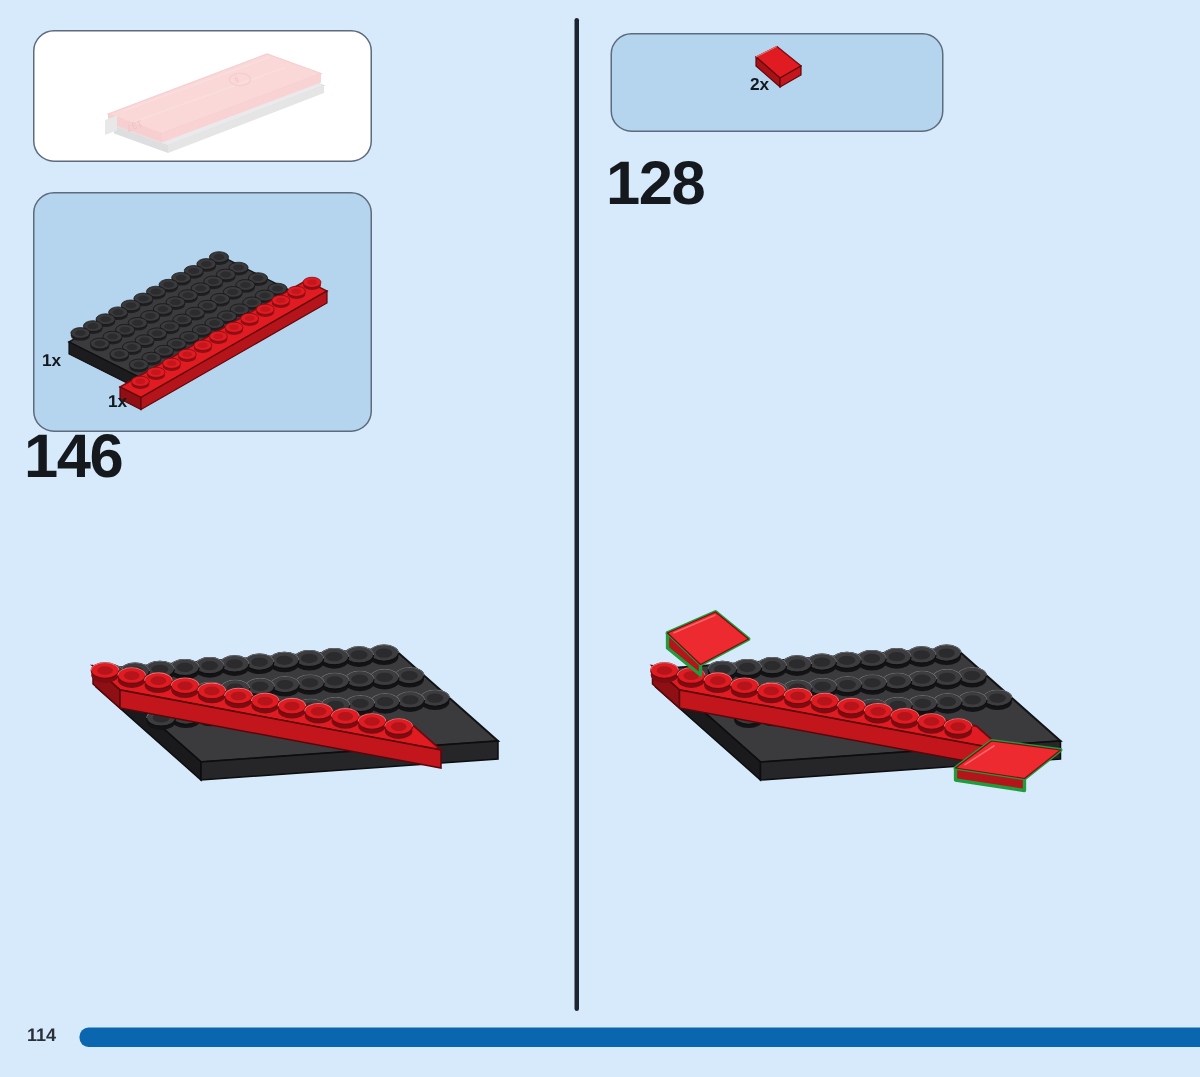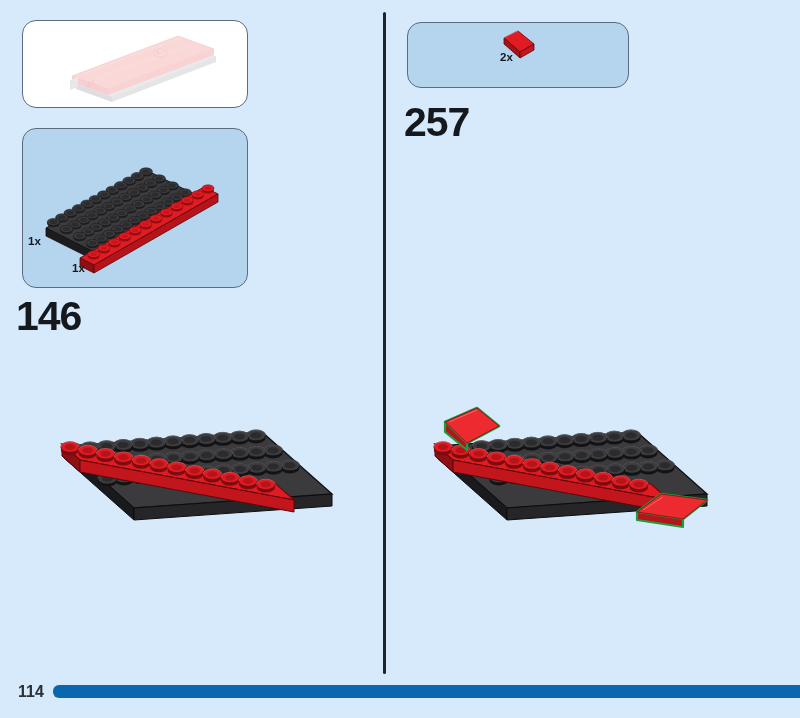--- a/index.html
+++ b/index.html
@@ -75,21 +75,21 @@
   
   .step-number {
     position: absolute;
     font-family: "Liberation Sans", sans-serif;
     font-weight: bold;
     font-size: 41px;
     letter-spacing: -1px;
     color: #15181d;
     line-height: 1;
   }
-  #step-num-146 { left: 16px; top: 296px; }
+  #step-num-146 { left: 16px; top: 284px; }
   #step-num-147 { left: 404px; top: 102px; }
 
   
   .qty {
     position: absolute;
     font-family: "Liberation Sans", sans-serif;
     font-weight: bold;
     font-size: 11.5px;
     color: #15181d;
     line-height: 1;
@@ -104,21 +104,21 @@
     height: 13px;
     background: #0b66b0;
     border-radius: 6px 0 0 6px;
   }
   #page-number {
     position: absolute;
     left: 18px;
     top: 684px;
     font-family: "Liberation Sans", sans-serif;
     font-weight: bold;
-    font-size: 16px;
+    font-size: 12px;
     color: #2a2f38;
     line-height: 1;
     text-align: right;
   }
 
   
   .art {
     position: absolute;
     overflow: visible;
   }
@@ -375,21 +375,21 @@
     <g>
       <polygon points="16,10 30,3 46,16 32,24" fill="#e01b22" stroke="#7d0c11" stroke-width="0.9"></polygon>
       <polygon points="16,10 32,24 32,30 16,16" fill="#a81217" stroke="#5e080c" stroke-width="0.8"></polygon>
       <polygon points="32,24 46,16 46,22 32,30" fill="#c4161c" stroke="#5e080c" stroke-width="0.8"></polygon>
       <path d="M 16,10 L 30,3" fill="none" stroke="#f26a6d" stroke-width="0.8"></path>
     </g>
   </svg>
 
   <div class="qty" id="qty-147" style="left:500px; top:52px;">2x</div>
 
-  <div class="step-number" id="step-num-147">257</div>
+  <div class="step-number" id="step-num-147">128</div>
 
   <svg class="art" id="art-assembly-147" width="320" height="185" viewBox="0 0 320 185">
     <defs>
       <g id="stud-black-lg2">
         <ellipse cx="0" cy="0" rx="9.6" ry="5.4" fill="#131315"></ellipse>
         <ellipse cx="0" cy="-2.6" rx="9.6" ry="5.4" fill="#3d3d40" stroke="#0e0e10" stroke-width="0.7"></ellipse>
         <ellipse cx="0" cy="-2.6" rx="5.6" ry="3.1" fill="#2b2b2e"></ellipse>
         <path d="M -9.6 -2.6 a 9.6 5.4 0 0 1 19.2 0" fill="none" stroke="#6a6a6e" stroke-width="0.7"></path>
       </g>
       <g id="stud-red-lg2">

